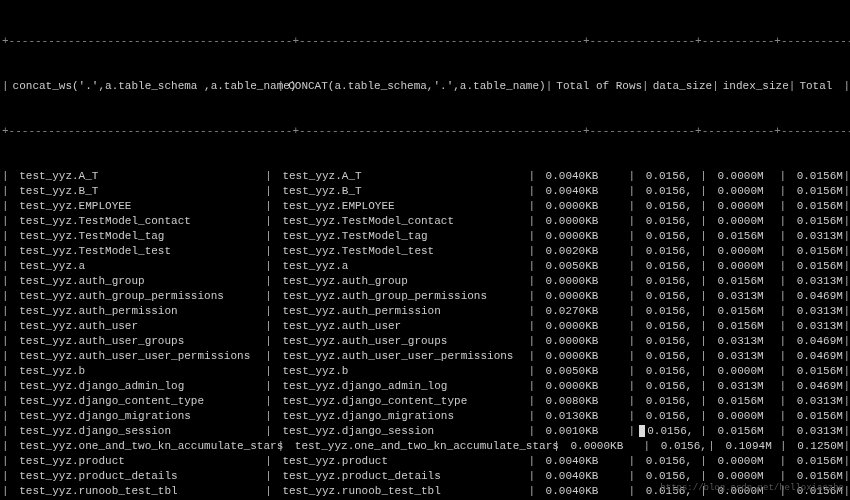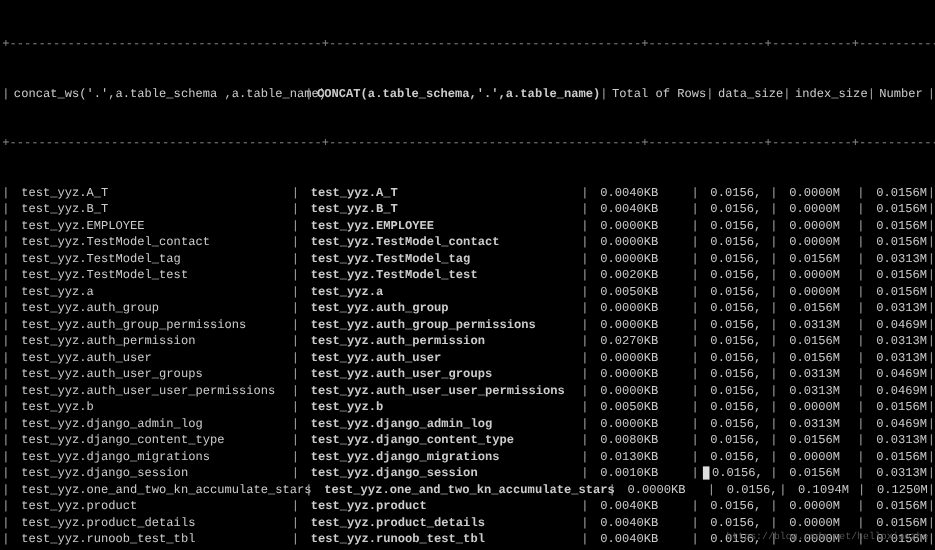--- a/index.html
+++ b/index.html
@@ -17,21 +17,21 @@
   .terminal {
     padding: 4px 0 0 2px;
     white-space: pre;
   }
   .row {
     display: flex;
   }
   .pipe { color: #aaa; }
   .cell { display:inline-block; }
   .c0 { width: 265px; padding-left:4px;}
-  .c1 { width: 265px; padding-left:4px;font-weight:bold;}
+  .c1 { width: 265px; padding-left:4px;}
   .c2 { width: 94px; padding-left:4px;}
   .c3 { width: 64px; padding-left:4px;}
   .c4 { width: 72px; padding-left:4px;}
   .c5 { width: 56px; padding-left:4px;}
   .sep { color:#888; letter-spacing:0; }
   .watermark {
     position:absolute;
     right:6px;
     bottom:4px;
     color:#555;
@@ -50,21 +50,21 @@
 <body>
 
 <div class="terminal">
   <div class="row sep">+-------------------------------------------+-------------------------------------------+----------------+-----------+------------+---------+</div>
   <div class="row">
     <span class="pipe">|</span><span class="cell c0">concat_ws('.',a.table_schema ,a.table_name)</span>
     <span class="pipe">|</span><span class="cell c1">CONCAT(a.table_schema,'.',a.table_name)</span>
     <span class="pipe">|</span><span class="cell c2">Total of Rows</span>
     <span class="pipe">|</span><span class="cell c3">data_size</span>
     <span class="pipe">|</span><span class="cell c4">index_size</span>
-    <span class="pipe">|</span><span class="cell c5">Number</span>
+    <span class="pipe">|</span><span class="cell c5">Total</span>
     <span class="pipe">|</span>
   </div>
   <div class="row sep">+-------------------------------------------+-------------------------------------------+----------------+-----------+------------+---------+</div>
   <div id="rows-container"><div class="row"><span class="pipe">|</span><span class="cell c0"> test_yyz.A_T</span><span class="pipe">|</span><span class="cell c1"> test_yyz.A_T</span><span class="pipe">|</span><span class="cell c2"> 0.0040KB</span><span class="pipe">|</span><span class="cell c3"> 0.0156,</span><span class="pipe">|</span><span class="cell c4"> 0.0000M</span><span class="pipe">|</span><span class="cell c5"> 0.0156M</span><span class="pipe">|</span></div><div class="row"><span class="pipe">|</span><span class="cell c0"> test_yyz.B_T</span><span class="pipe">|</span><span class="cell c1"> test_yyz.B_T</span><span class="pipe">|</span><span class="cell c2"> 0.0040KB</span><span class="pipe">|</span><span class="cell c3"> 0.0156,</span><span class="pipe">|</span><span class="cell c4"> 0.0000M</span><span class="pipe">|</span><span class="cell c5"> 0.0156M</span><span class="pipe">|</span></div><div class="row"><span class="pipe">|</span><span class="cell c0"> test_yyz.EMPLOYEE</span><span class="pipe">|</span><span class="cell c1"> test_yyz.EMPLOYEE</span><span class="pipe">|</span><span class="cell c2"> 0.0000KB</span><span class="pipe">|</span><span class="cell c3"> 0.0156,</span><span class="pipe">|</span><span class="cell c4"> 0.0000M</span><span class="pipe">|</span><span class="cell c5"> 0.0156M</span><span class="pipe">|</span></div><div class="row"><span class="pipe">|</span><span class="cell c0"> test_yyz.TestModel_contact</span><span class="pipe">|</span><span class="cell c1"> test_yyz.TestModel_contact</span><span class="pipe">|</span><span class="cell c2"> 0.0000KB</span><span class="pipe">|</span><span class="cell c3"> 0.0156,</span><span class="pipe">|</span><span class="cell c4"> 0.0000M</span><span class="pipe">|</span><span class="cell c5"> 0.0156M</span><span class="pipe">|</span></div><div class="row"><span class="pipe">|</span><span class="cell c0"> test_yyz.TestModel_tag</span><span class="pipe">|</span><span class="cell c1"> test_yyz.TestModel_tag</span><span class="pipe">|</span><span class="cell c2"> 0.0000KB</span><span class="pipe">|</span><span class="cell c3"> 0.0156,</span><span class="pipe">|</span><span class="cell c4"> 0.0156M</span><span class="pipe">|</span><span class="cell c5"> 0.0313M</span><span class="pipe">|</span></div><div class="row"><span class="pipe">|</span><span class="cell c0"> test_yyz.TestModel_test</span><span class="pipe">|</span><span class="cell c1"> test_yyz.TestModel_test</span><span class="pipe">|</span><span class="cell c2"> 0.0020KB</span><span class="pipe">|</span><span class="cell c3"> 0.0156,</span><span class="pipe">|</span><span class="cell c4"> 0.0000M</span><span class="pipe">|</span><span class="cell c5"> 0.0156M</span><span class="pipe">|</span></div><div class="row"><span class="pipe">|</span><span class="cell c0"> test_yyz.a</span><span class="pipe">|</span><span class="cell c1"> test_yyz.a</span><span class="pipe">|</span><span class="cell c2"> 0.0050KB</span><span class="pipe">|</span><span class="cell c3"> 0.0156,</span><span class="pipe">|</span><span class="cell c4"> 0.0000M</span><span class="pipe">|</span><span class="cell c5"> 0.0156M</span><span class="pipe">|</span></div><div class="row"><span class="pipe">|</span><span class="cell c0"> test_yyz.auth_group</span><span class="pipe">|</span><span class="cell c1"> test_yyz.auth_group</span><span class="pipe">|</span><span class="cell c2"> 0.0000KB</span><span class="pipe">|</span><span class="cell c3"> 0.0156,</span><span class="pipe">|</span><span class="cell c4"> 0.0156M</span><span class="pipe">|</span><span class="cell c5"> 0.0313M</span><span class="pipe">|</span></div><div class="row"><span class="pipe">|</span><span class="cell c0"> test_yyz.auth_group_permissions</span><span class="pipe">|</span><span class="cell c1"> test_yyz.auth_group_permissions</span><span class="pipe">|</span><span class="cell c2"> 0.0000KB</span><span class="pipe">|</span><span class="cell c3"> 0.0156,</span><span class="pipe">|</span><span class="cell c4"> 0.0313M</span><span class="pipe">|</span><span class="cell c5"> 0.0469M</span><span class="pipe">|</span></div><div class="row"><span class="pipe">|</span><span class="cell c0"> test_yyz.auth_permission</span><span class="pipe">|</span><span class="cell c1"> test_yyz.auth_permission</span><span class="pipe">|</span><span class="cell c2"> 0.0270KB</span><span class="pipe">|</span><span class="cell c3"> 0.0156,</span><span class="pipe">|</span><span class="cell c4"> 0.0156M</span><span class="pipe">|</span><span class="cell c5"> 0.0313M</span><span class="pipe">|</span></div><div class="row"><span class="pipe">|</span><span class="cell c0"> test_yyz.auth_user</span><span class="pipe">|</span><span class="cell c1"> test_yyz.auth_user</span><span class="pipe">|</span><span class="cell c2"> 0.0000KB</span><span class="pipe">|</span><span class="cell c3"> 0.0156,</span><span class="pipe">|</span><span class="cell c4"> 0.0156M</span><span class="pipe">|</span><span class="cell c5"> 0.0313M</span><span class="pipe">|</span></div><div class="row"><span class="pipe">|</span><span class="cell c0"> test_yyz.auth_user_groups</span><span class="pipe">|</span><span class="cell c1"> test_yyz.auth_user_groups</span><span class="pipe">|</span><span class="cell c2"> 0.0000KB</span><span class="pipe">|</span><span class="cell c3"> 0.0156,</span><span class="pipe">|</span><span class="cell c4"> 0.0313M</span><span class="pipe">|</span><span class="cell c5"> 0.0469M</span><span class="pipe">|</span></div><div class="row"><span class="pipe">|</span><span class="cell c0"> test_yyz.auth_user_user_permissions</span><span class="pipe">|</span><span class="cell c1"> test_yyz.auth_user_user_permissions</span><span class="pipe">|</span><span class="cell c2"> 0.0000KB</span><span class="pipe">|</span><span class="cell c3"> 0.0156,</span><span class="pipe">|</span><span class="cell c4"> 0.0313M</span><span class="pipe">|</span><span class="cell c5"> 0.0469M</span><span class="pipe">|</span></div><div class="row"><span class="pipe">|</span><span class="cell c0"> test_yyz.b</span><span class="pipe">|</span><span class="cell c1"> test_yyz.b</span><span class="pipe">|</span><span class="cell c2"> 0.0050KB</span><span class="pipe">|</span><span class="cell c3"> 0.0156,</span><span class="pipe">|</span><span class="cell c4"> 0.0000M</span><span class="pipe">|</span><span class="cell c5"> 0.0156M</span><span class="pipe">|</span></div><div class="row"><span class="pipe">|</span><span class="cell c0"> test_yyz.django_admin_log</span><span class="pipe">|</span><span class="cell c1"> test_yyz.django_admin_log</span><span class="pipe">|</span><span class="cell c2"> 0.0000KB</span><span class="pipe">|</span><span class="cell c3"> 0.0156,</span><span class="pipe">|</span><span class="cell c4"> 0.0313M</span><span class="pipe">|</span><span class="cell c5"> 0.0469M</span><span class="pipe">|</span></div><div class="row"><span class="pipe">|</span><span class="cell c0"> test_yyz.django_content_type</span><span class="pipe">|</span><span class="cell c1"> test_yyz.django_content_type</span><span class="pipe">|</span><span class="cell c2"> 0.0080KB</span><span class="pipe">|</span><span class="cell c3"> 0.0156,</span><span class="pipe">|</span><span class="cell c4"> 0.0156M</span><span class="pipe">|</span><span class="cell c5"> 0.0313M</span><span class="pipe">|</span></div><div class="row"><span class="pipe">|</span><span class="cell c0"> test_yyz.django_migrations</span><span class="pipe">|</span><span class="cell c1"> test_yyz.django_migrations</span><span class="pipe">|</span><span class="cell c2"> 0.0130KB</span><span class="pipe">|</span><span class="cell c3"> 0.0156,</span><span class="pipe">|</span><span class="cell c4"> 0.0000M</span><span class="pipe">|</span><span class="cell c5"> 0.0156M</span><span class="pipe">|</span></div><div class="row"><span class="pipe">|</span><span class="cell c0"> test_yyz.django_session</span><span class="pipe">|</span><span class="cell c1"> test_yyz.django_session</span><span class="pipe">|</span><span class="cell c2"> 0.0010KB</span><span class="pipe">|</span><span class="cell c3"><span class="cursor"></span>0.0156,</span><span class="pipe">|</span><span class="cell c4"> 0.0156M</span><span class="pipe">|</span><span class="cell c5"> 0.0313M</span><span class="pipe">|</span></div><div class="row"><span class="pipe">|</span><span class="cell c0"> test_yyz.one_and_two_kn_accumulate_stars</span><span class="pipe">|</span><span class="cell c1"> test_yyz.one_and_two_kn_accumulate_stars</span><span class="pipe">|</span><span class="cell c2"> 0.0000KB</span><span class="pipe">|</span><span class="cell c3"> 0.0156,</span><span class="pipe">|</span><span class="cell c4"> 0.1094M</span><span class="pipe">|</span><span class="cell c5"> 0.1250M</span><span class="pipe">|</span></div><div class="row"><span class="pipe">|</span><span class="cell c0"> test_yyz.product</span><span class="pipe">|</span><span class="cell c1"> test_yyz.product</span><span class="pipe">|</span><span class="cell c2"> 0.0040KB</span><span class="pipe">|</span><span class="cell c3"> 0.0156,</span><span class="pipe">|</span><span class="cell c4"> 0.0000M</span><span class="pipe">|</span><span class="cell c5"> 0.0156M</span><span class="pipe">|</span></div><div class="row"><span class="pipe">|</span><span class="cell c0"> test_yyz.product_details</span><span class="pipe">|</span><span class="cell c1"> test_yyz.product_details</span><span class="pipe">|</span><span class="cell c2"> 0.0040KB</span><span class="pipe">|</span><span class="cell c3"> 0.0156,</span><span class="pipe">|</span><span class="cell c4"> 0.0000M</span><span class="pipe">|</span><span class="cell c5"> 0.0156M</span><span class="pipe">|</span></div><div class="row"><span class="pipe">|</span><span class="cell c0"> test_yyz.runoob_test_tbl</span><span class="pipe">|</span><span class="cell c1"> test_yyz.runoob_test_tbl</span><span class="pipe">|</span><span class="cell c2"> 0.0040KB</span><span class="pipe">|</span><span class="cell c3"> 0.0156,</span><span class="pipe">|</span><span class="cell c4"> 0.0000M</span><span class="pipe">|</span><span class="cell c5"> 0.0156M</span><span class="pipe">|</span></div><div class="row"><span class="pipe">|</span><span class="cell c0"> test_yyz.stu</span><span class="pipe">|</span><span class="cell c1"> test_yyz.stu</span><span class="pipe">|</span><span class="cell c2"> 0.0050KB</span><span class="pipe">|</span><span class="cell c3"> 0.0156,</span><span class="pipe">|</span><span class="cell c4"> 0.0156M</span><span class="pipe">|</span><span class="cell c5"> 0.0313M</span><span class="pipe">|</span></div></div>
   
   
 </div>
 
 <div class="watermark">https://blog.csdn.net/helloxiaozhe</div>
 

